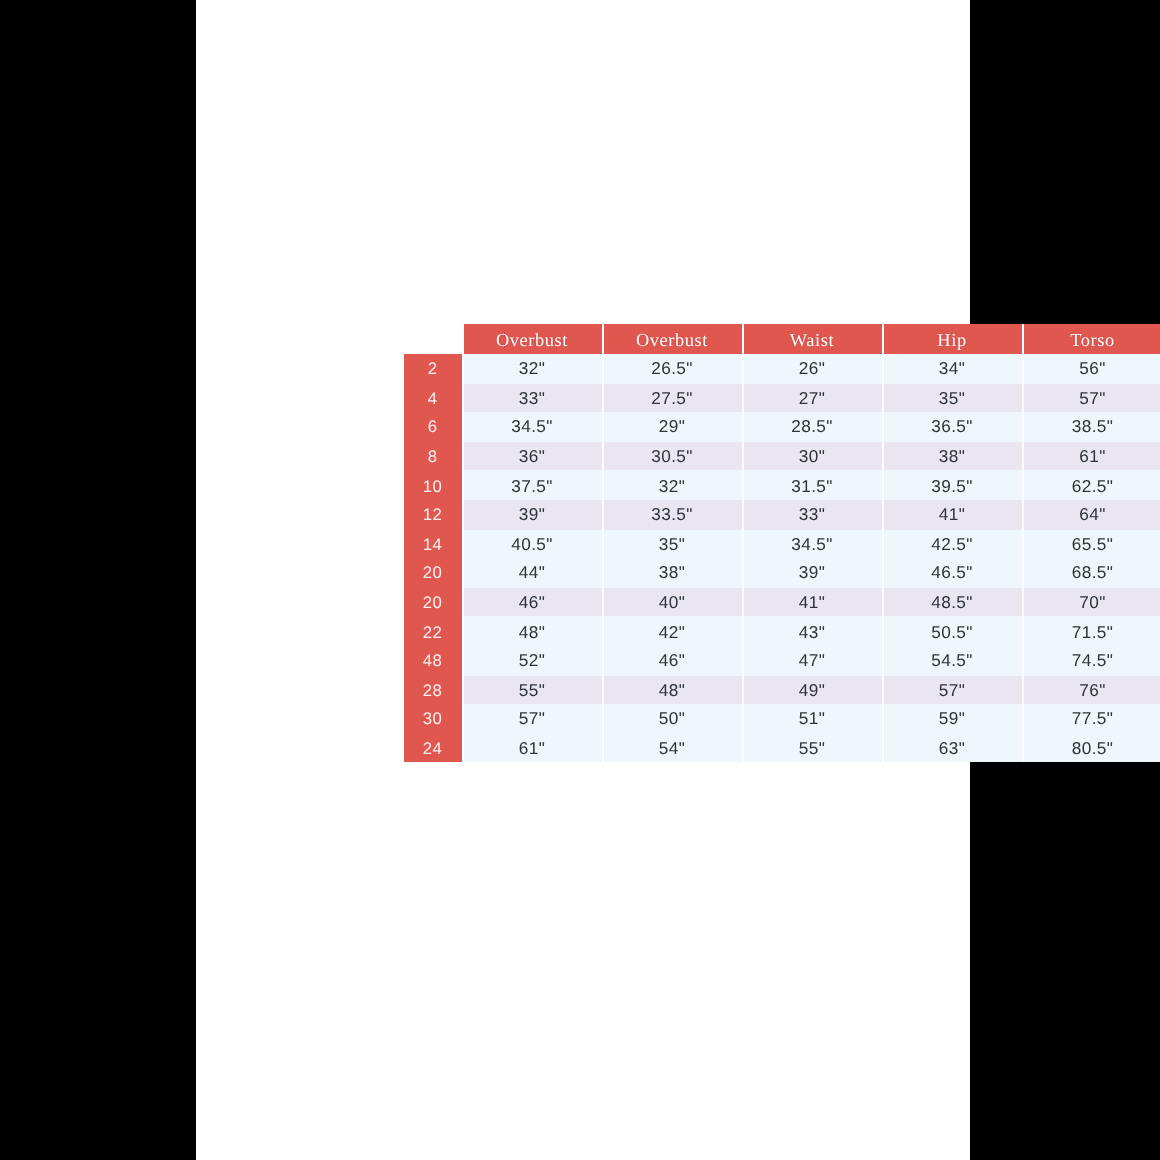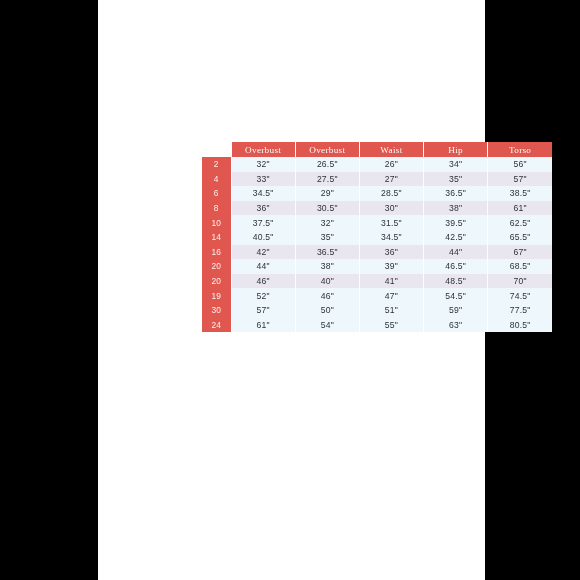--- a/index.html
+++ b/index.html
@@ -35,22 +35,23 @@
   .chart-wrap {
     position: absolute;
     left: 104px;
     top: 142px;
     width: 379px;
   }
 
   table.size-chart {
     border-collapse: collapse;
     border-spacing: 0;
-    width: 350px;
+    width: 379px;
     table-layout: fixed;
+    margin-top: 20px;
   }
 
   table.size-chart td,
   table.size-chart th {
     padding: 0;
     margin: 0;
     font-weight: normal;
     text-align: center;
     vertical-align: middle;
     box-sizing: border-box;
@@ -163,68 +164,84 @@
 
           <tr class="row-a">
             <td class="size-cell">10</td>
             <td class="data-cell">37.5"</td>
             <td class="data-cell">32"</td>
             <td class="data-cell">31.5"</td>
             <td class="data-cell">39.5"</td>
             <td class="data-cell">62.5"</td>
           </tr>
 
+          <tr class="row-b">
+            <td class="size-cell">12</td>
+            <td class="data-cell">39"</td>
+            <td class="data-cell">33.5"</td>
+            <td class="data-cell">33"</td>
+            <td class="data-cell">41"</td>
+            <td class="data-cell">64"</td>
+          </tr>
 
           <tr class="row-a">
             <td class="size-cell">14</td>
             <td class="data-cell">40.5"</td>
             <td class="data-cell">35"</td>
             <td class="data-cell">34.5"</td>
             <td class="data-cell">42.5"</td>
             <td class="data-cell">65.5"</td>
           </tr>
 
-          <tr class="row-b">
-            <td class="size-cell">16</td>
-            <td class="data-cell">42"</td>
-            <td class="data-cell">36.5"</td>
-            <td class="data-cell">36"</td>
-            <td class="data-cell">44"</td>
-            <td class="data-cell">67"</td>
-          </tr>
 
           <tr class="row-a">
             <td class="size-cell">20</td>
             <td class="data-cell">44"</td>
             <td class="data-cell">38"</td>
             <td class="data-cell">39"</td>
             <td class="data-cell">46.5"</td>
             <td class="data-cell">68.5"</td>
           </tr>
 
           <tr class="row-b">
             <td class="size-cell">20</td>
             <td class="data-cell">46"</td>
             <td class="data-cell">40"</td>
             <td class="data-cell">41"</td>
             <td class="data-cell">48.5"</td>
             <td class="data-cell">70"</td>
           </tr>
 
-
-
-          <tr class="row-a">
-            <td class="size-cell">19</td>
+          <tr class="row-a">
+            <td class="size-cell">22</td>
+            <td class="data-cell">48"</td>
+            <td class="data-cell">42"</td>
+            <td class="data-cell">43"</td>
+            <td class="data-cell">50.5"</td>
+            <td class="data-cell">71.5"</td>
+          </tr>
+
+
+          <tr class="row-a">
+            <td class="size-cell">48</td>
             <td class="data-cell">52"</td>
             <td class="data-cell">46"</td>
             <td class="data-cell">47"</td>
             <td class="data-cell">54.5"</td>
             <td class="data-cell">74.5"</td>
           </tr>
 
+          <tr class="row-b">
+            <td class="size-cell">28</td>
+            <td class="data-cell">55"</td>
+            <td class="data-cell">48"</td>
+            <td class="data-cell">49"</td>
+            <td class="data-cell">57"</td>
+            <td class="data-cell">76"</td>
+          </tr>
 
           <tr class="row-a">
             <td class="size-cell">30</td>
             <td class="data-cell">57"</td>
             <td class="data-cell">50"</td>
             <td class="data-cell">51"</td>
             <td class="data-cell">59"</td>
             <td class="data-cell">77.5"</td>
           </tr>
 

